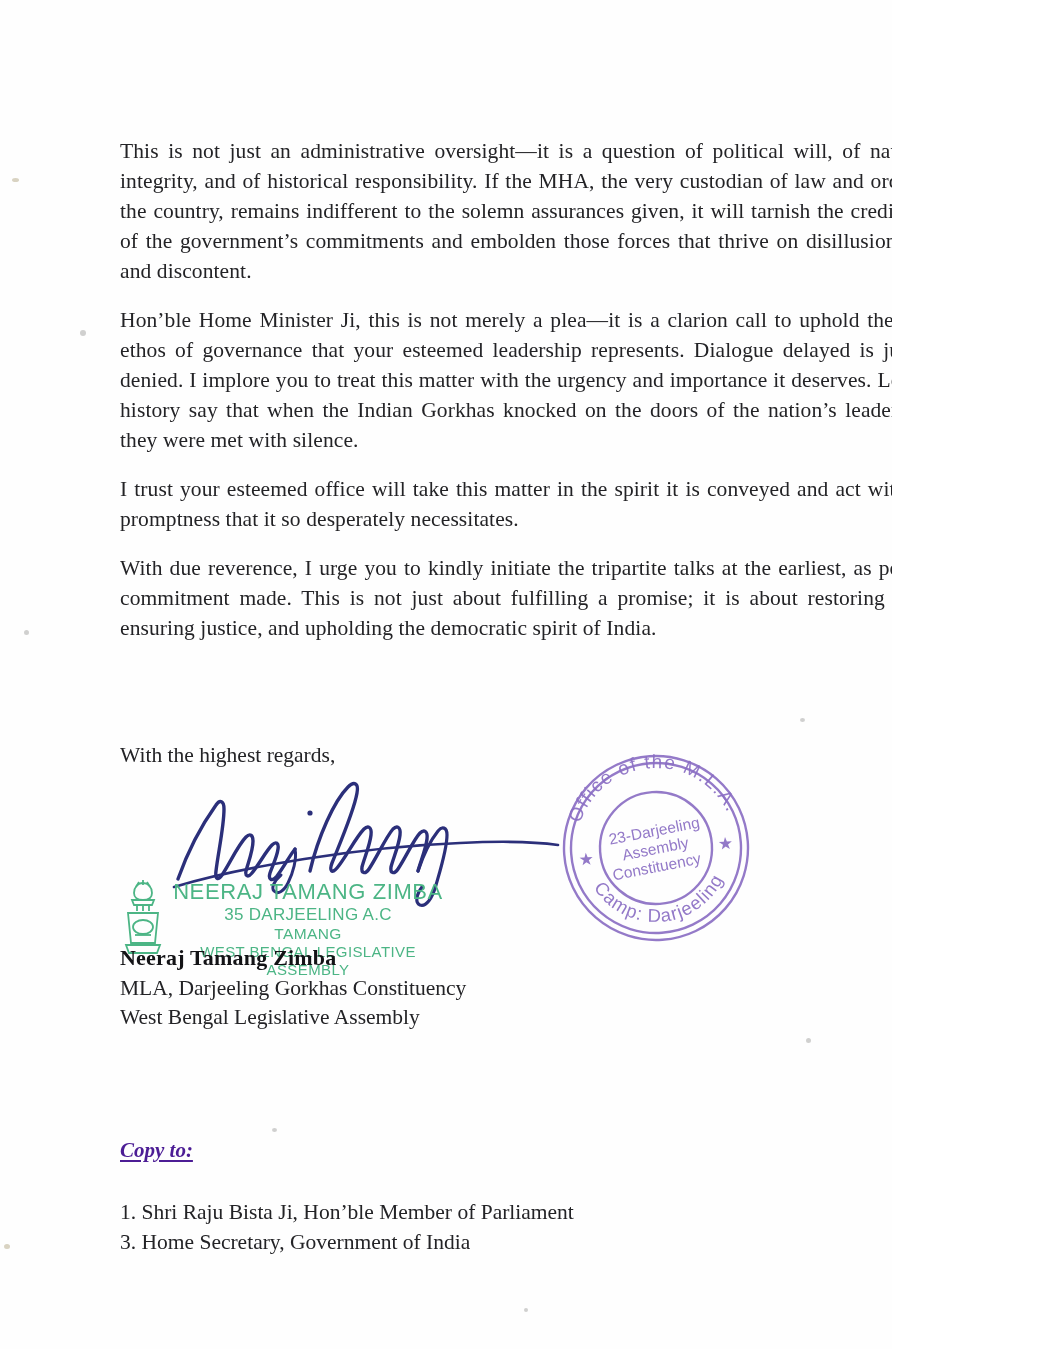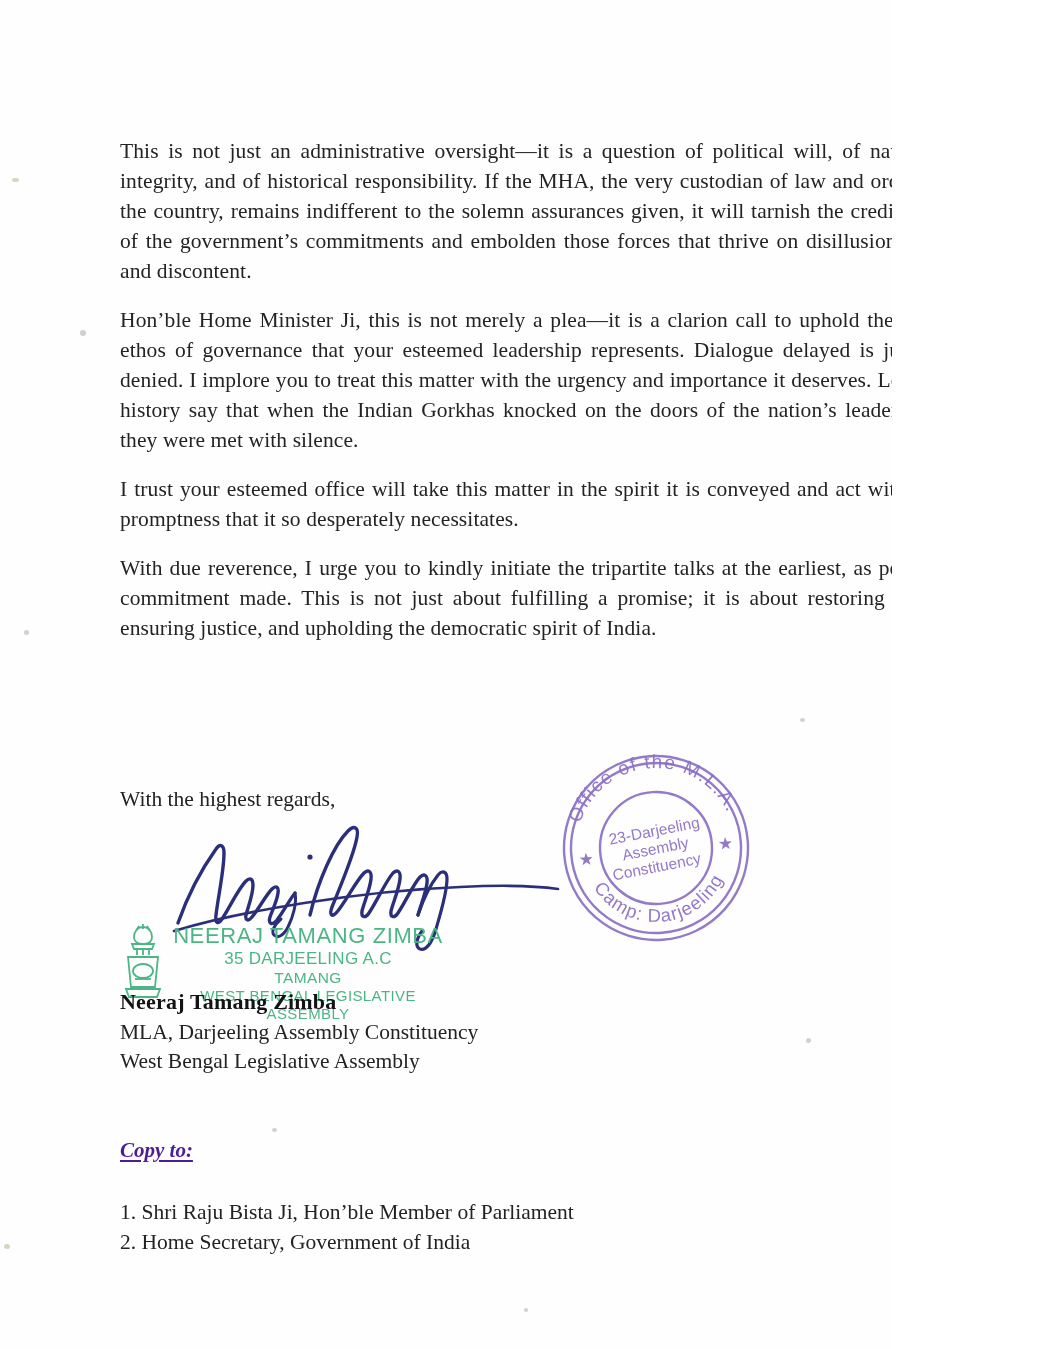--- a/index.html
+++ b/index.html
@@ -42,21 +42,21 @@
     text-justify: inter-word;
     letter-spacing: .1px;
     color: #232326;
   }
   p.para:last-child { margin-bottom: 0; }
 
   
   .closing {
     position: absolute;
     left: 120px;
-    top: 785px;
+    top: 741px;
     width: 840px;
   }
   .regards {
     font-size: 21.5px;
     line-height: 28px;
     color: #232326;
     margin: 0;
   }
 
   .sig-zone {
@@ -239,21 +239,21 @@
           <div class="gs-name">NEERAJ TAMANG ZIMBA</div>
           <div class="gs-ac">35 DARJEELING A.C</div>
           <div class="gs-member">TAMANG</div>
           <div class="gs-assembly">WEST BENGAL LEGISLATIVE ASSEMBLY</div>
         </div>
       </div>
 
       <div class="printed-name">Neeraj Tamang Zimba</div>
     </div>
 
-    <p class="desig">MLA, Darjeeling Assembly Constituency</p>
+    <p class="desig">MLA, Darjeeling Gorkhas Constituency</p>
     <p class="desig">West Bengal Legislative Assembly</p>
   </div>
 
   <div class="round-stamp">
     <svg viewBox="0 0 200 200" xmlns="http://www.w3.org/2000/svg">
       <defs>
         <path id="arcTop" d="M 20 100 A 80 80 0 0 1 180 100"></path>
         <path id="arcBottom" d="M 26 100 A 74 74 0 0 0 174 100"></path>
       </defs>
       <g fill="none" stroke="#8b6fc4" stroke-width="2.4" opacity="0.92">
@@ -278,17 +278,17 @@
           <text x="100" y="124" transform="rotate(-7 100 124)">Constituency</text>
         </g>
       </g>
     </svg>
   </div>
 
   <div class="copyto">
     <p class="copyto-head">Copy to:</p>
     <ul class="copyto-list">
       <li>1. Shri Raju Bista Ji, Hon’ble Member of Parliament</li>
-      <li>2. Home Secretary, Government of India</li>
+      <li>3. Home Secretary, Government of India</li>
     </ul>
   </div>
 
 </div>
 
 </body></html>

